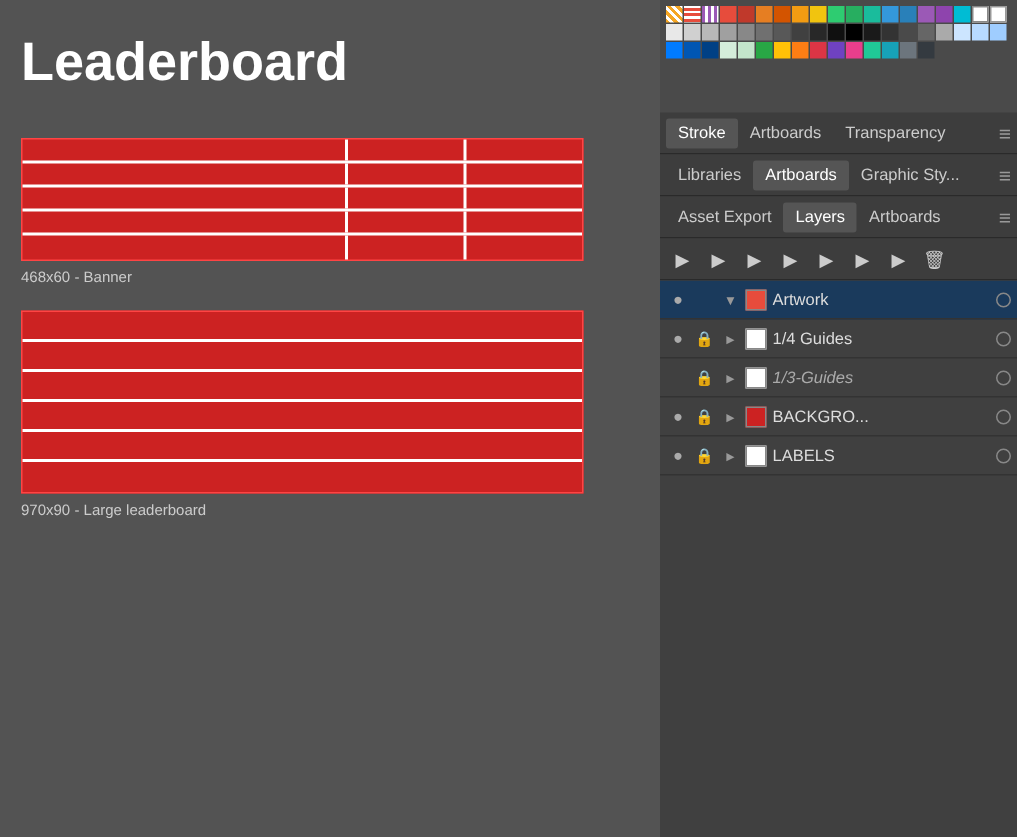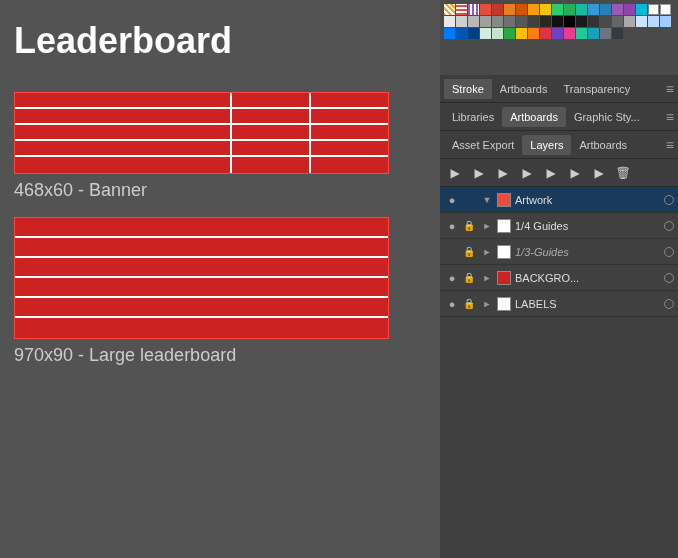--- a/index.html
+++ b/index.html
@@ -24,21 +24,21 @@
 
     .title {
       color: #ffffff;
       font-size: 36px;
       font-weight: bold;
       margin-bottom: 30px;
     }
 
     .banner-label {
       color: #333;
-      font-size: 18px;
+      font-size: 10px;
       margin-top: 6px;
       margin-bottom: 16px;
       color: #ccc;
     }
 
     
     .banner-small {
       width: 375px;
       background: #cc2222;
       border: 1px solid #ff4444;

